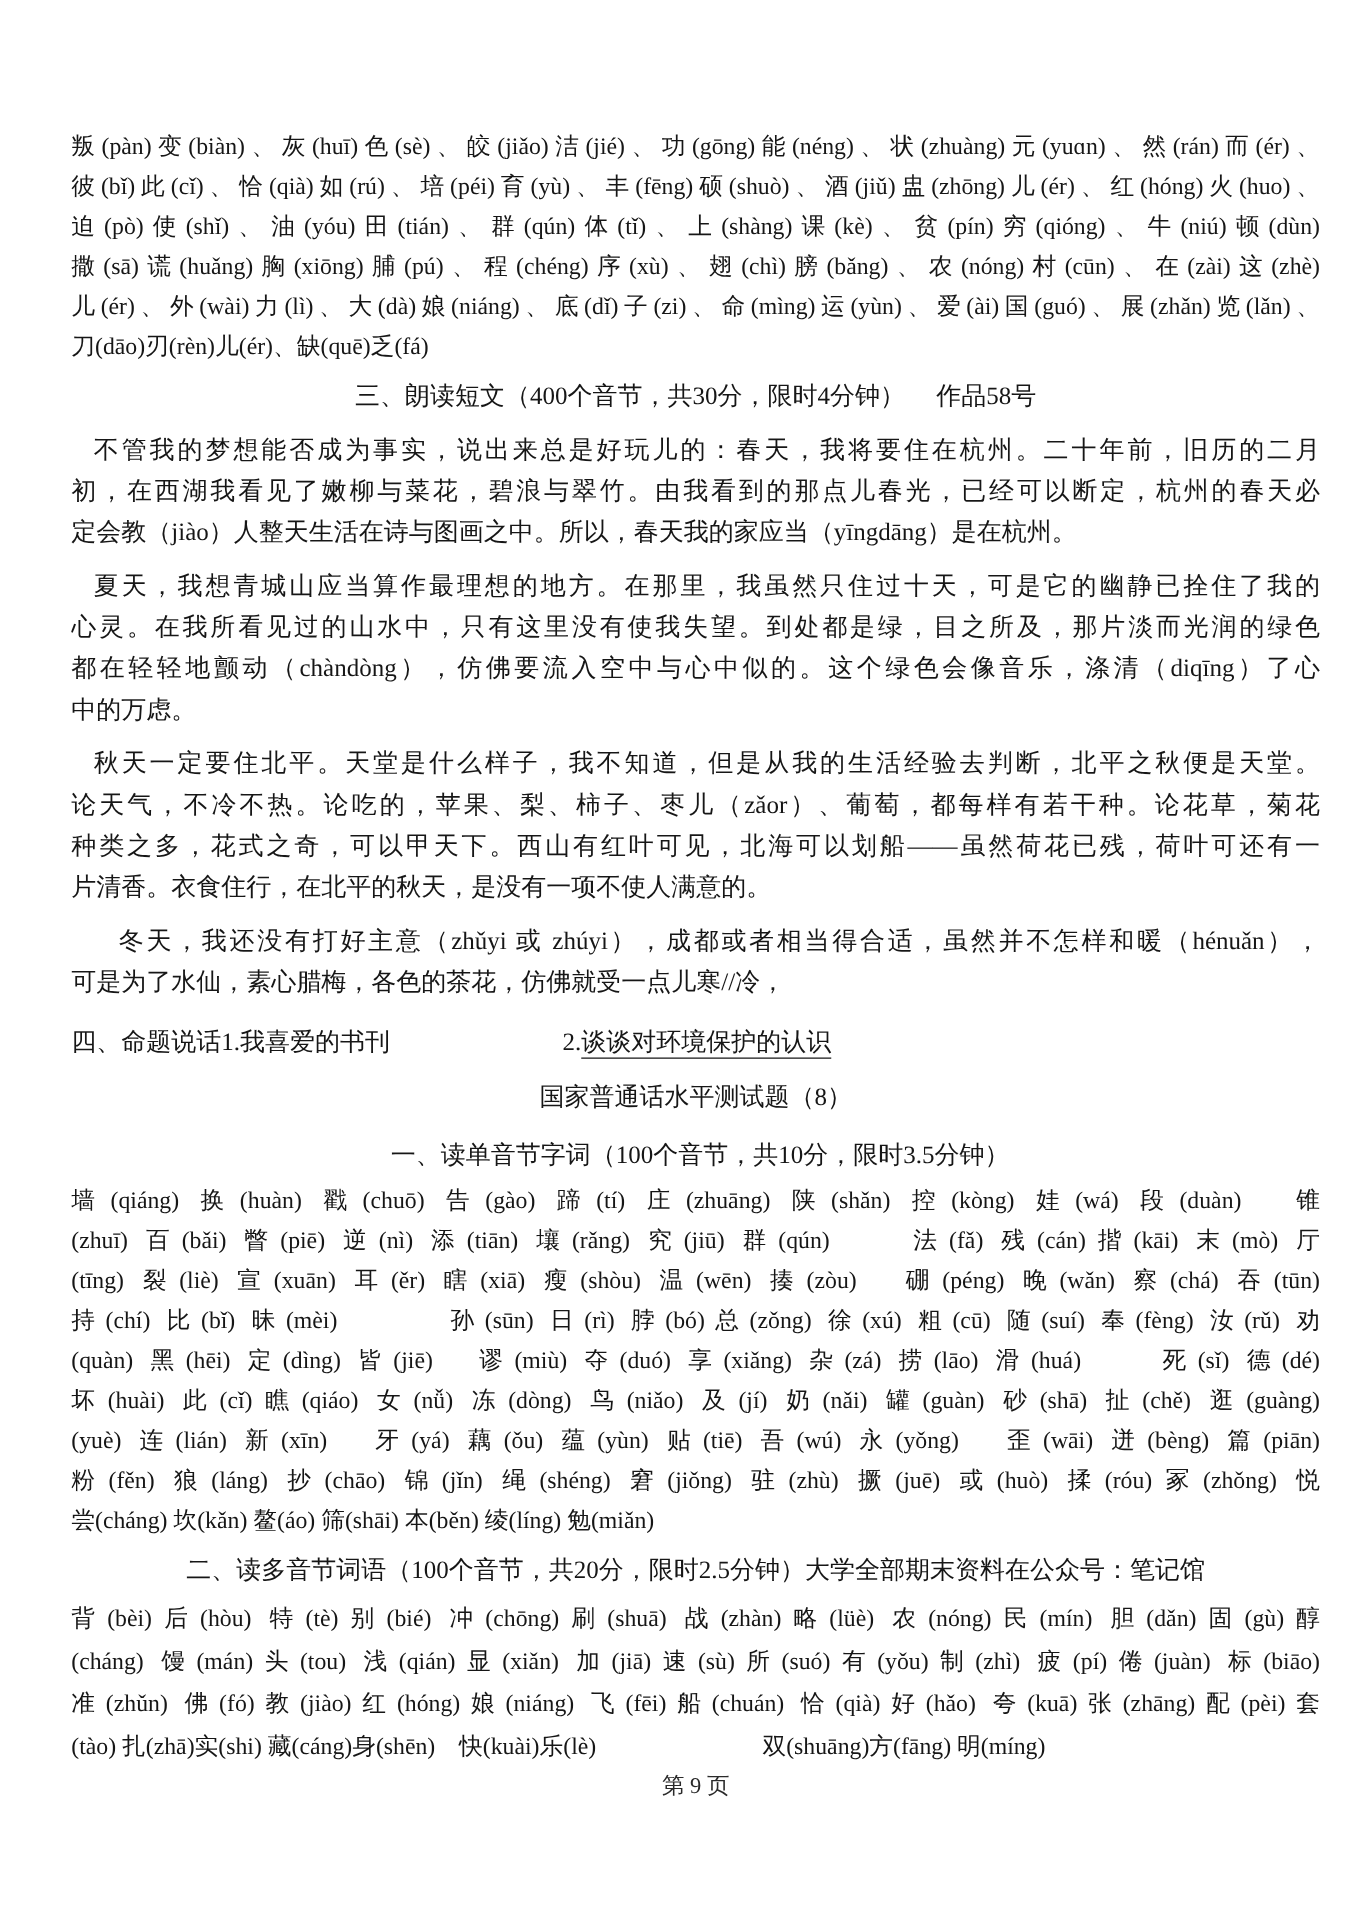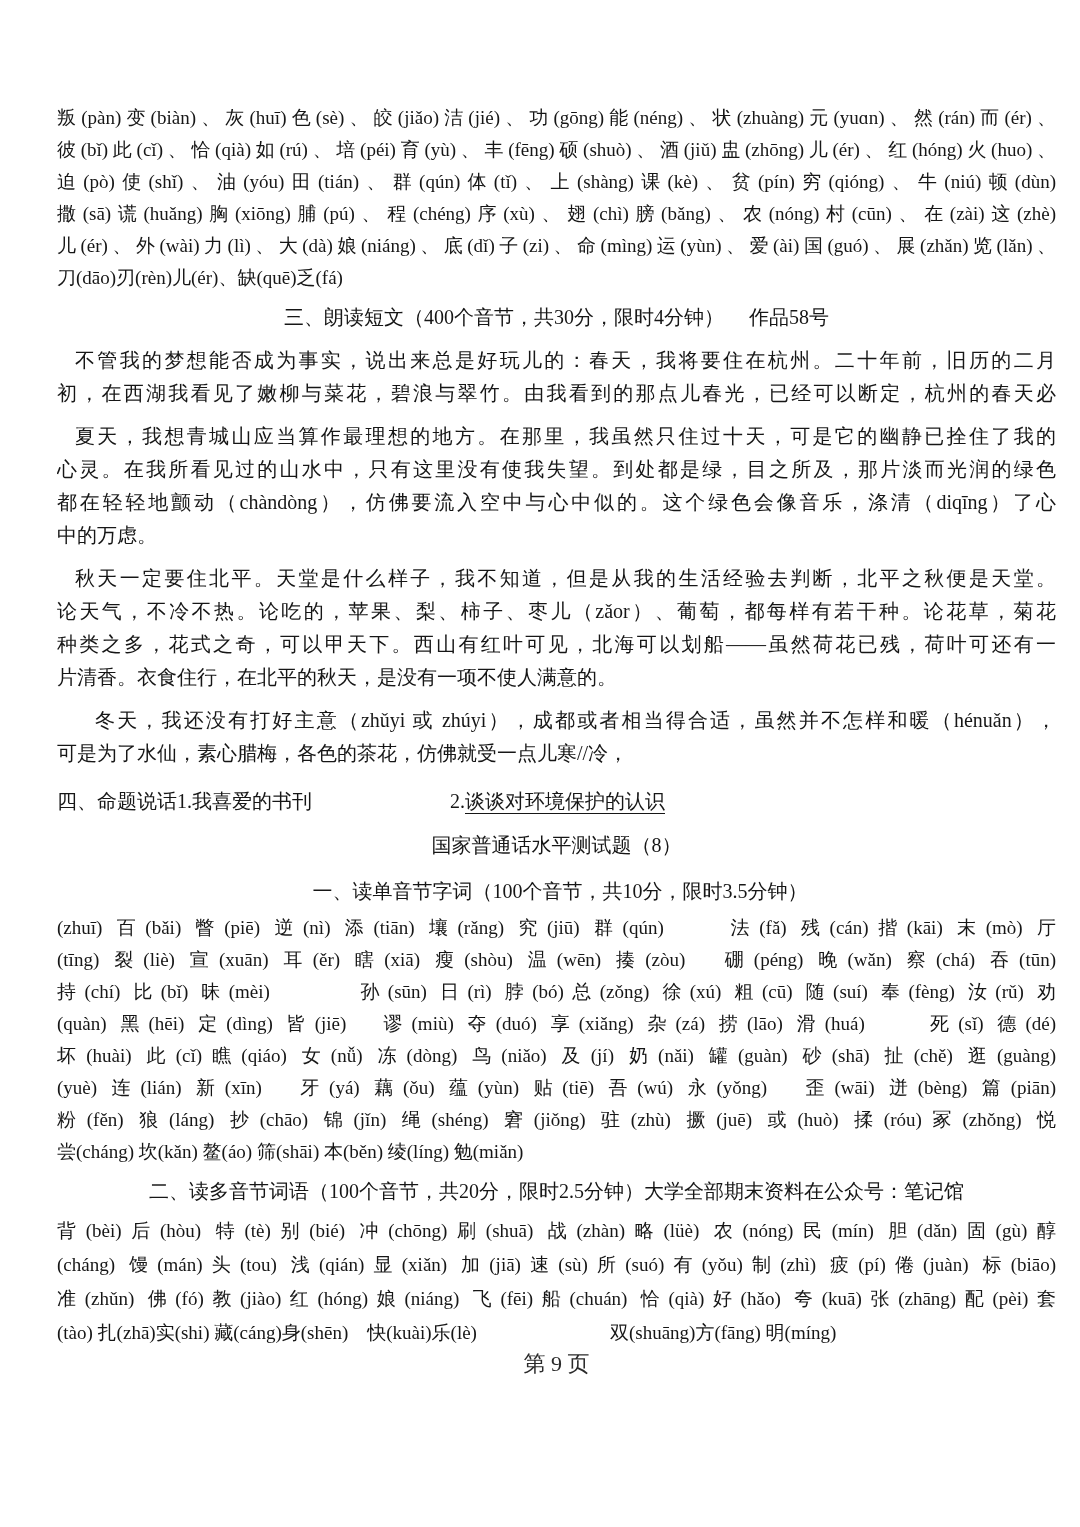--- a/index.html
+++ b/index.html
@@ -38,21 +38,21 @@
   .mt-1h { margin-top: 12px; }
   .mt-wl1 { margin-top: 4px; }
   .mt-2h { margin-top: 6px; }
   .mt-wl2 { margin-top: 6px; }
   .topics-line { font-size: 20px; line-height: 34px; }
   .topic2-wrap { margin-left: 138px; }
   .underlined { border-bottom: 1.5px solid #161616; padding-bottom: 1px; }
   .center { text-align: center; }
   .footer-line {
     margin-top: 2px;
-    font-size: 22px;
+    font-size: 18px;
     line-height: 23px;
     text-align: center;
     color: #2a2a2a;
   }
 </style>
 </head>
 <body>
 
 <div class="page">
 
@@ -63,20 +63,21 @@
     <div class="line j">撒(sā)谎(huǎng)胸(xiōng)脯(pú)、程(chéng)序(xù)、翅(chì)膀(bǎng)、农(nóng)村(cūn)、在(zài)这(zhè)</div>
     <div class="line j">儿(ér)、外(wài)力(lì)、大(dà)娘(niáng)、底(dǐ)子(zi)、命(mìng)运(yùn)、爱(ài)国(guó)、展(zhǎn)览(lǎn)、</div>
     <div class="line">刀(dāo)刃(rèn)儿(ér)、缺(quē)乏(fá)</div>
   </div>
 
   <div class="heading-line mt-h3">三、朗读短文（400个音节，共30分，限时4分钟）　 作品58号</div>
 
   <div class="block prose mt-p">
     <div class="line j ind1">不管我的梦想能否成为事实，说出来总是好玩儿的：春天，我将要住在杭州。二十年前，旧历的二月</div>
     <div class="line j">初，在西湖我看见了嫩柳与菜花，碧浪与翠竹。由我看到的那点儿春光，已经可以断定，杭州的春天必</div>
+    <div class="line">定会教（jiào）人整天生活在诗与图画之中。所以，春天我的家应当（yīngdāng）是在杭州。</div>
   </div>
 
   <div class="block prose mt-p">
     <div class="line j ind1">夏天，我想青城山应当算作最理想的地方。在那里，我虽然只住过十天，可是它的幽静已拴住了我的</div>
     <div class="line j">心灵。在我所看见过的山水中，只有这里没有使我失望。到处都是绿，目之所及，那片淡而光润的绿色</div>
     <div class="line j">都在轻轻地颤动（chàndòng），仿佛要流入空中与心中似的。这个绿色会像音乐，涤清（diqīng）了心</div>
     <div class="line">中的万虑。</div>
   </div>
 
   <div class="block prose mt-p">
@@ -93,20 +94,21 @@
 
   <div class="topics-line mt-4l">
     <span>四、命题说话1.我喜爱的书刊</span><span class="topic2-wrap"><span>2.</span><span class="underlined">谈谈对环境保护的认识</span></span>
   </div>
 
   <div class="heading-line center mt-t">国家普通话水平测试题（8）</div>
 
   <div class="heading-line ind-sm mt-1h">一、读单音节字词（100个音节，共10分，限时3.5分钟）</div>
 
   <div class="block wl mt-wl1">
+    <div class="line j">墙(qiáng) 换(huàn) 戳(chuō) 告(gào) 蹄(tí) 庄(zhuāng) 陕(shǎn) 控(kòng) 娃(wá) 段(duàn)　锥</div>
     <div class="line j">(zhuī) 百(bǎi) 瞥(piē) 逆(nì) 添(tiān) 壤(rǎng) 究(jiū) 群(qún)　　法(fǎ) 残(cán)揩(kāi) 末(mò) 厅</div>
     <div class="line j">(tīng) 裂(liè) 宣(xuān) 耳(ěr) 瞎(xiā) 瘦(shòu) 温(wēn) 揍(zòu)　硼(péng) 晚(wǎn) 察(chá) 吞(tūn)</div>
     <div class="line j">持(chí) 比(bǐ) 昧(mèi)　　　孙(sūn) 日(rì) 脖(bó)总(zǒng) 徐(xú) 粗(cū) 随(suí) 奉(fèng) 汝(rǔ) 劝</div>
     <div class="line j">(quàn) 黑(hēi) 定(dìng) 皆(jiē)　谬(miù) 夺(duó) 享(xiǎng) 杂(zá) 捞(lāo) 滑(huá)　　死(sǐ) 德(dé)</div>
     <div class="line j">坏(huài) 此(cǐ)瞧(qiáo) 女(nǚ) 冻(dòng) 鸟(niǎo) 及(jí) 奶(nǎi) 罐(guàn) 砂(shā) 扯(chě) 逛(guàng)</div>
     <div class="line j">(yuè) 连(lián) 新(xīn)　牙(yá) 藕(ǒu) 蕴(yùn) 贴(tiē) 吾(wú) 永(yǒng)　歪(wāi) 迸(bèng) 篇(piān)</div>
     <div class="line j">粉(fěn) 狼(láng) 抄(chāo) 锦(jǐn) 绳(shéng) 窘(jiǒng) 驻(zhù) 撅(juē) 或(huò) 揉(róu)冢(zhǒng) 悦</div>
     <div class="line">尝(cháng) 坎(kǎn) 鳌(áo) 筛(shāi) 本(běn) 绫(líng) 勉(miǎn)</div>
   </div>
 

